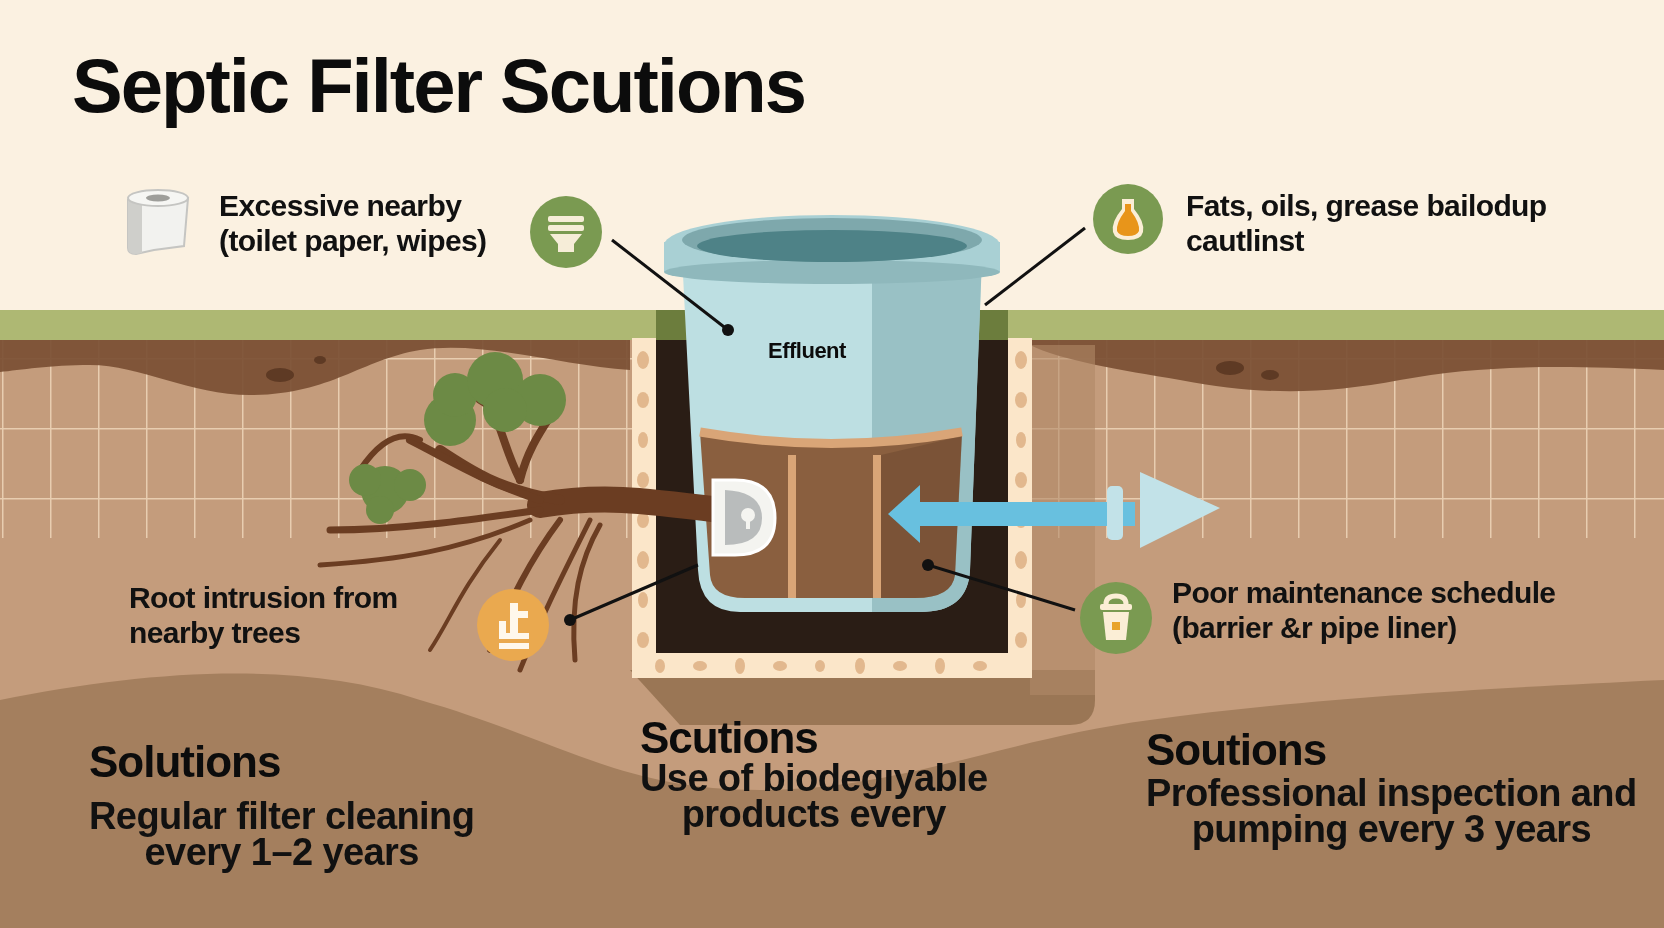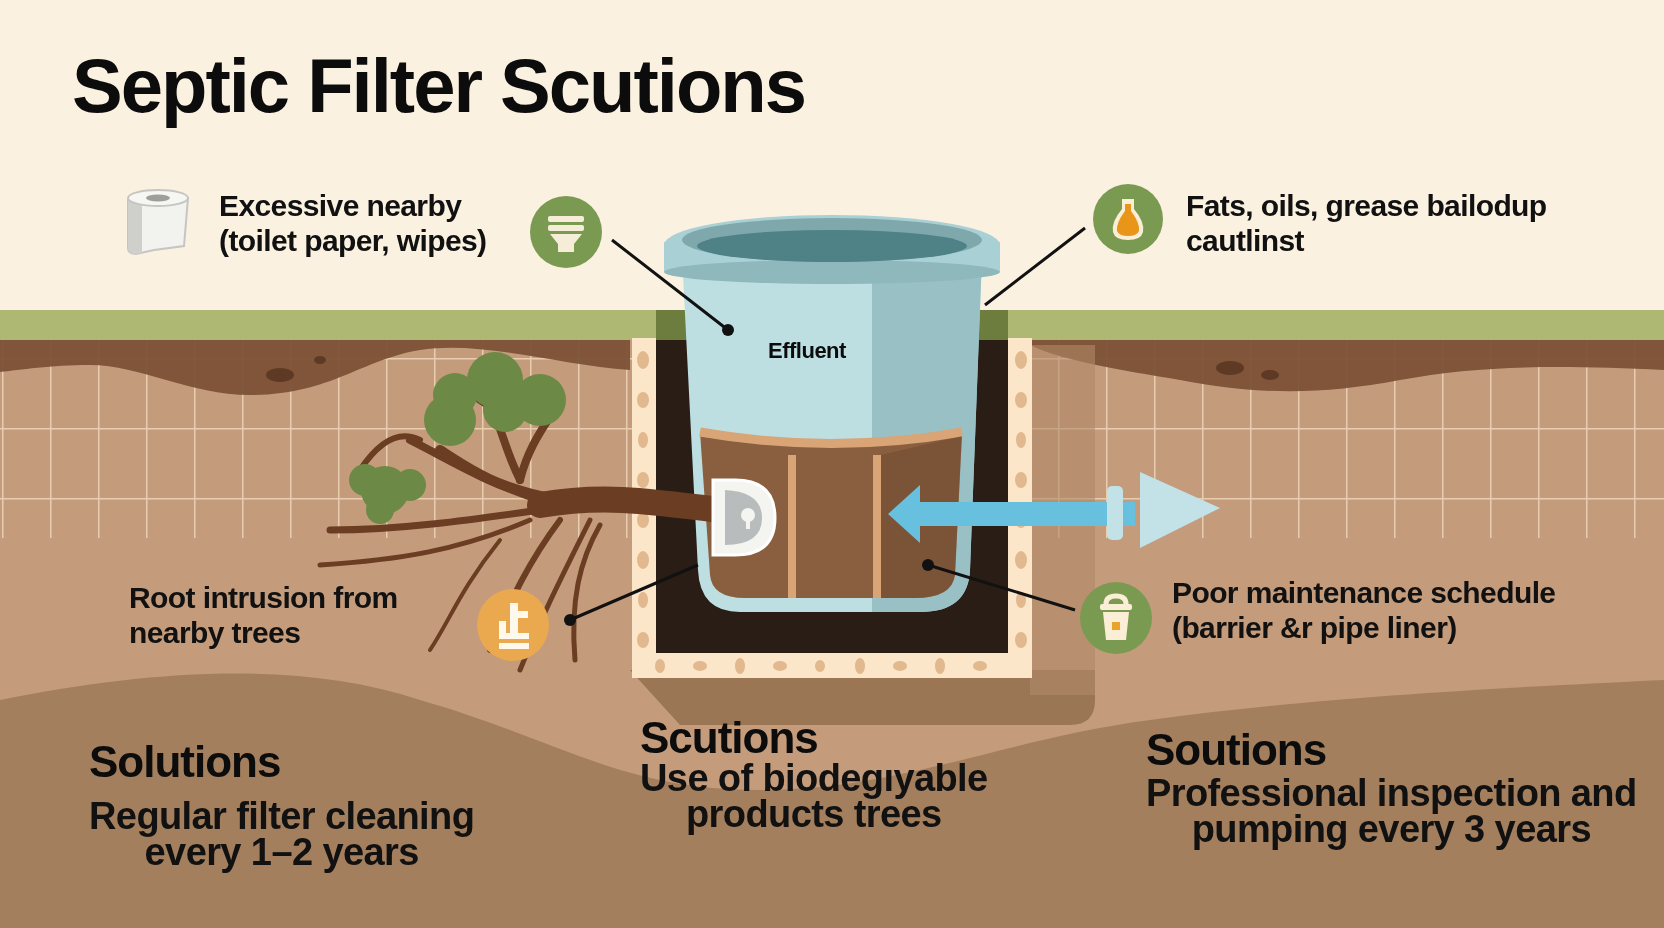--- a/index.html
+++ b/index.html
@@ -192,19 +192,19 @@
 </div>
 
 <div class="abs" style="left:89px;top:740px">
   <div class="sol-h">Solutions</div>
   <div class="sol-t" style="margin-top:14px">Regular filter cleaning</div>
   <div class="sol-t">every 1–2 years</div>
 </div>
 <div class="abs" style="left:640px;top:716px">
   <div class="sol-h">Scutions</div>
   <div class="sol-t" style="">Use of biodegıyable</div>
-  <div class="sol-t">products trees</div>
+  <div class="sol-t">products every</div>
 </div>
 <div class="abs" style="left:1146px;top:728px">
   <div class="sol-h">Soutions</div>
   <div class="sol-t" style="margin-top:3px">Professional inspection and</div>
   <div class="sol-t">pumping every 3 years</div>
 </div>
 
 </body></html>

